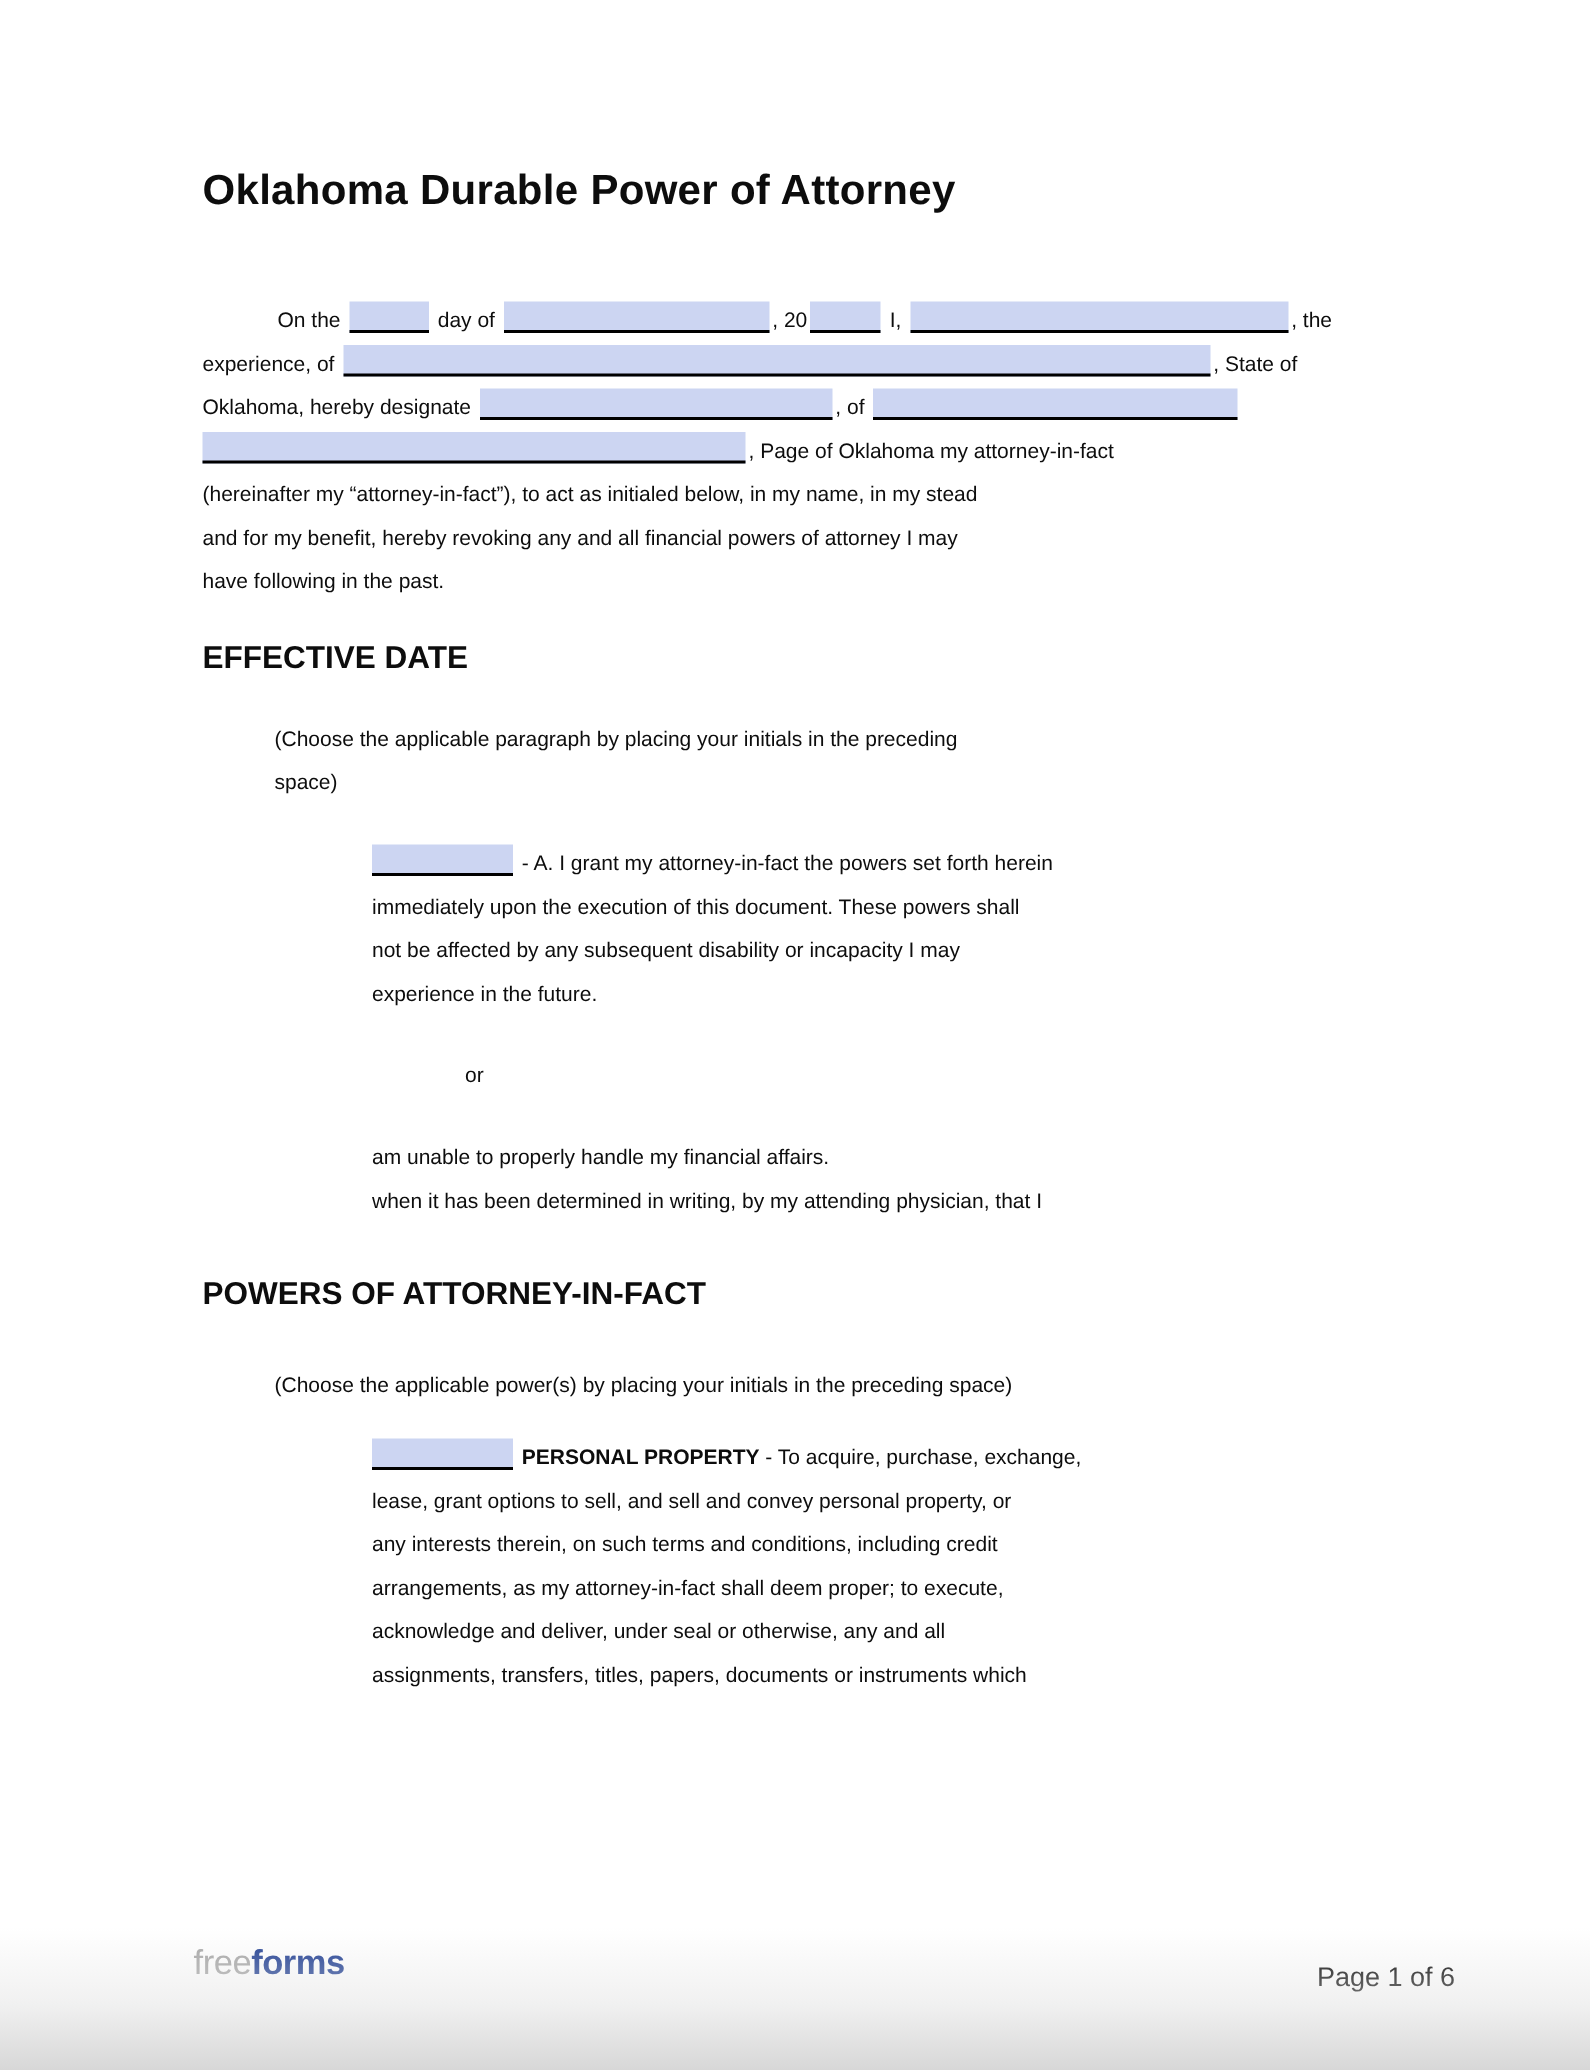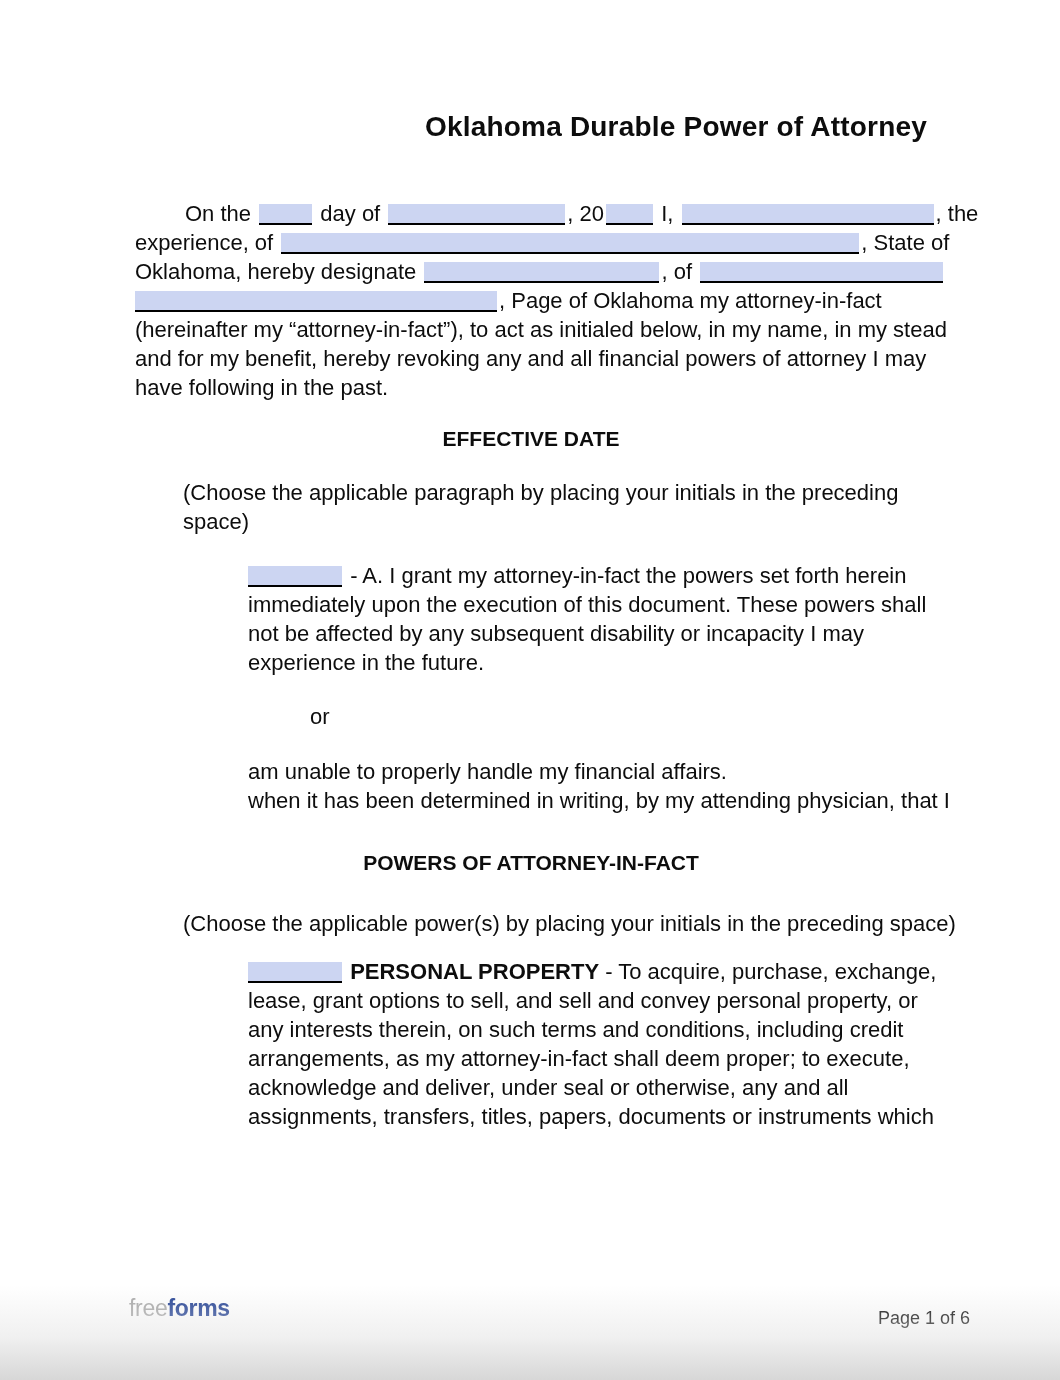--- a/index.html
+++ b/index.html
@@ -17,31 +17,31 @@
     position: absolute;
     left: 135px;
     top: 0;
     width: 792px;
   }
   .doc-title {
     margin-top: 110px;
     font-size: 28px;
     line-height: 34px;
     font-weight: bold;
-    text-align: right;
+    text-align: left;
     letter-spacing: 0.2px;
   }
-  .body-text { font-size: 22px; line-height: 29px; }
+  .body-text { font-size: 14px; line-height: 29px; }
   .line { white-space: nowrap; height: 29px; }
   .indent { padding-left: 50px; }
   .heading {
     font-size: 21px;
     line-height: 29px;
     font-weight: bold;
-    text-align: center;
+    text-align: left;
   }
   .instruction { margin-left: 48px; }
   .option-block { margin-left: 113px; }
   .or-line { margin-left: 175px; }
   .blank {
     display: inline-block;
     height: 21px;
     background: #ccd5f2;
     border-bottom: 2.5px solid #000000;
     vertical-align: -4px;

